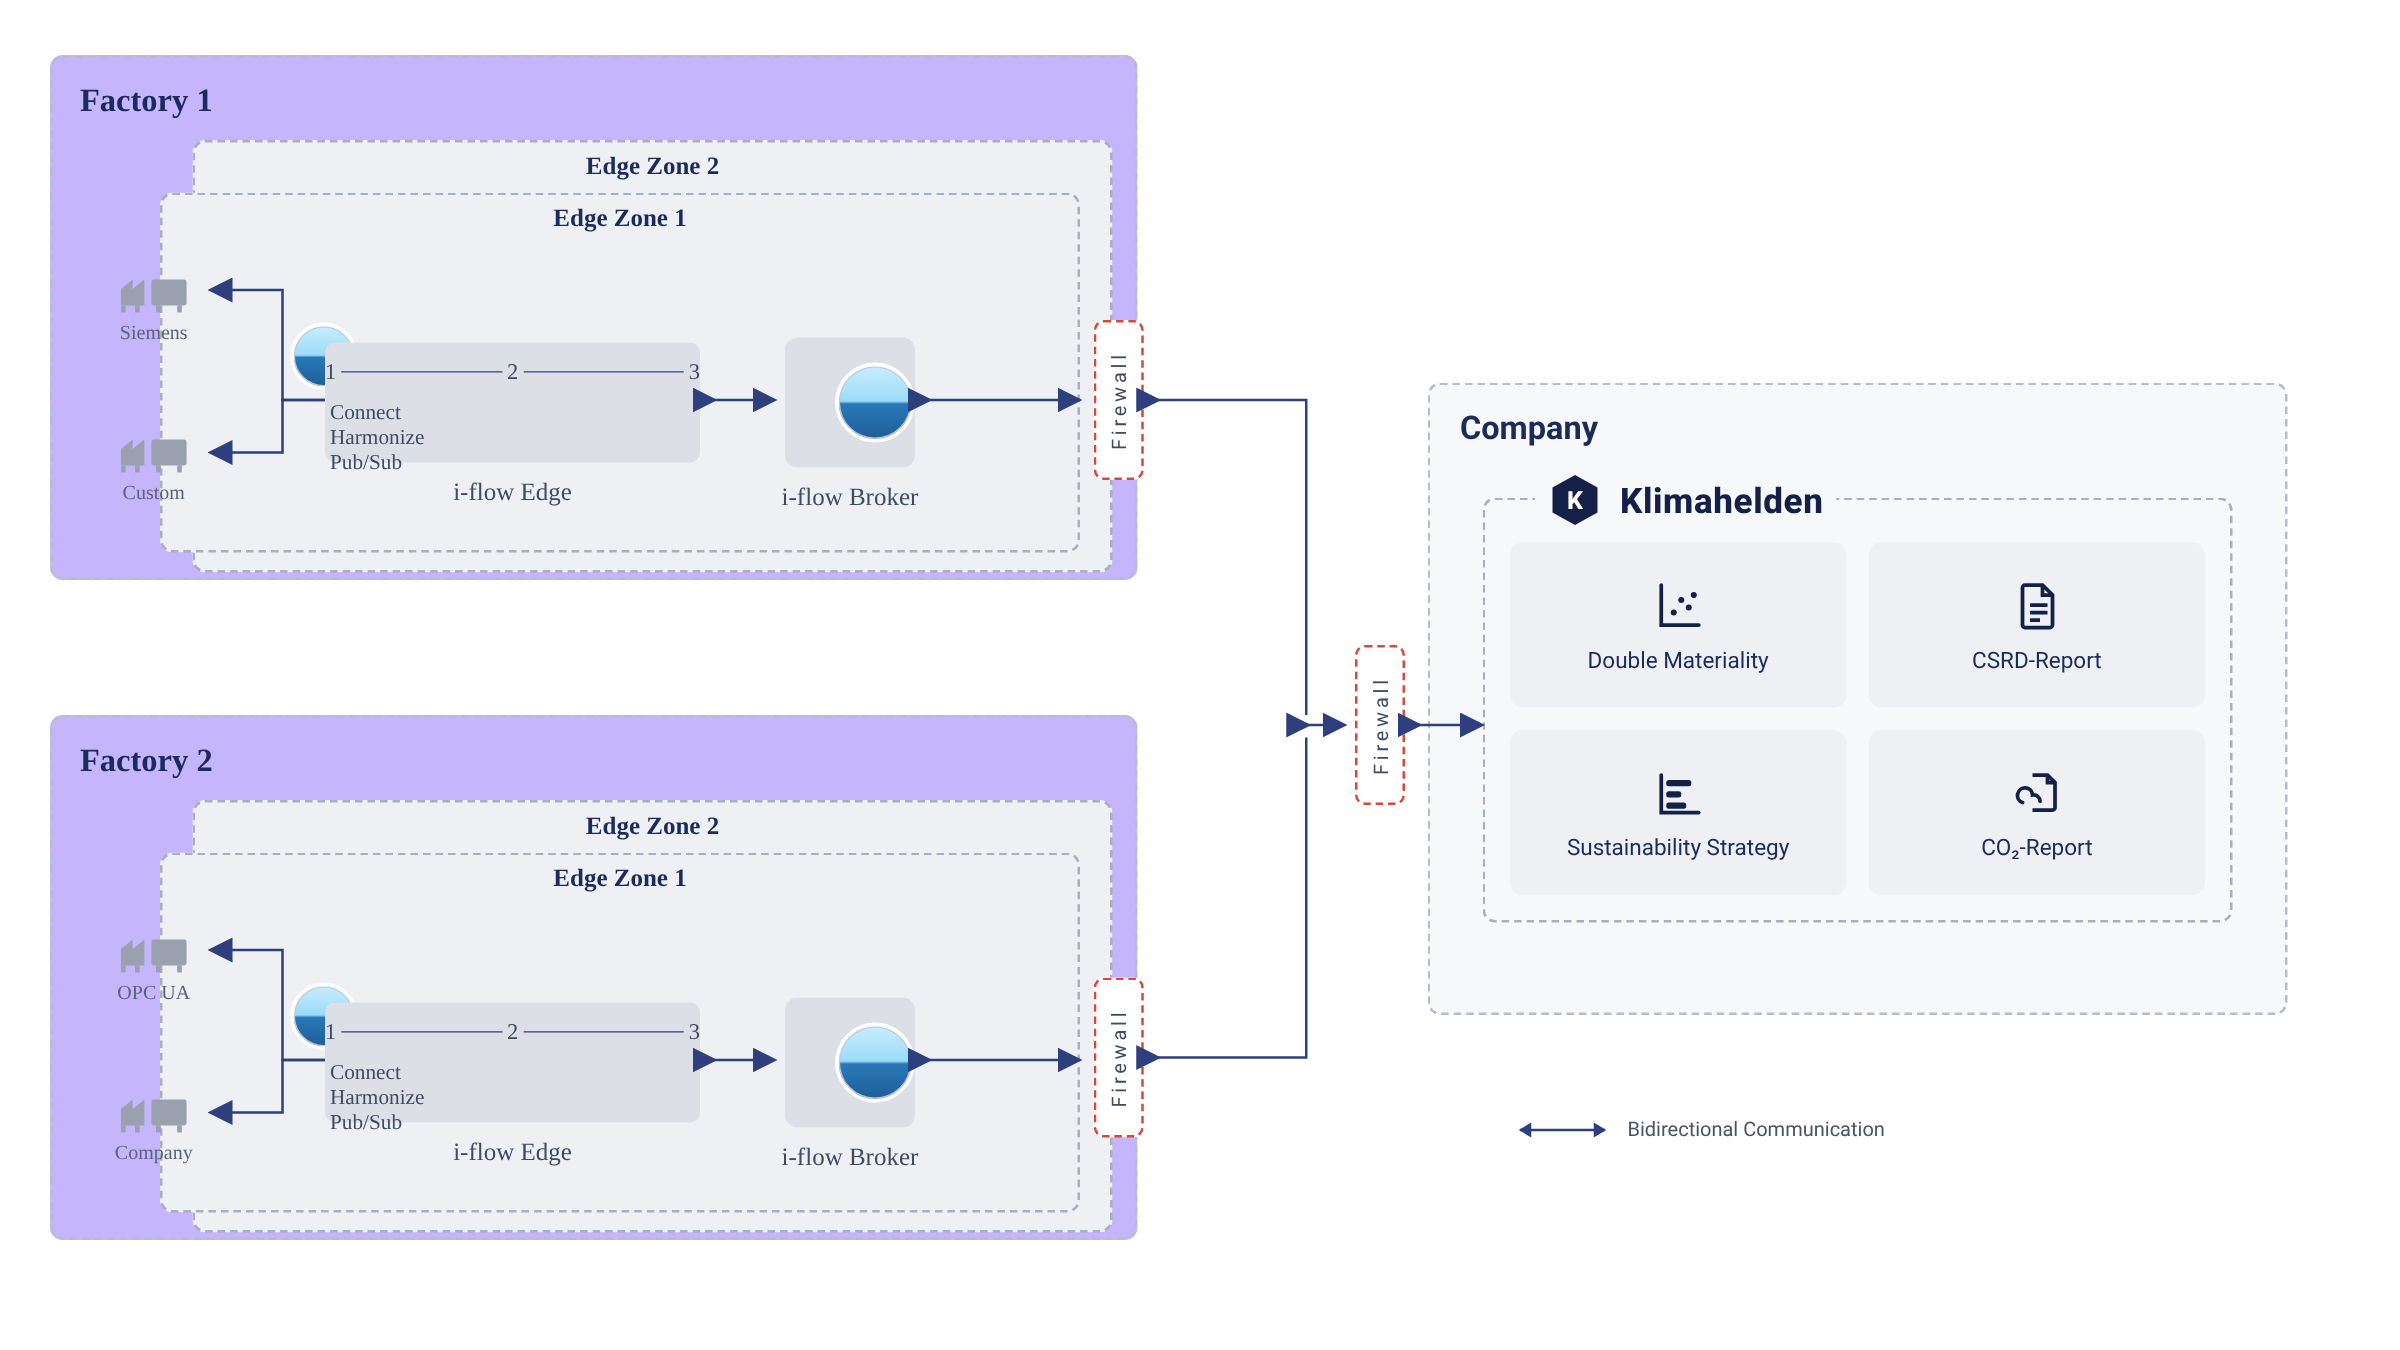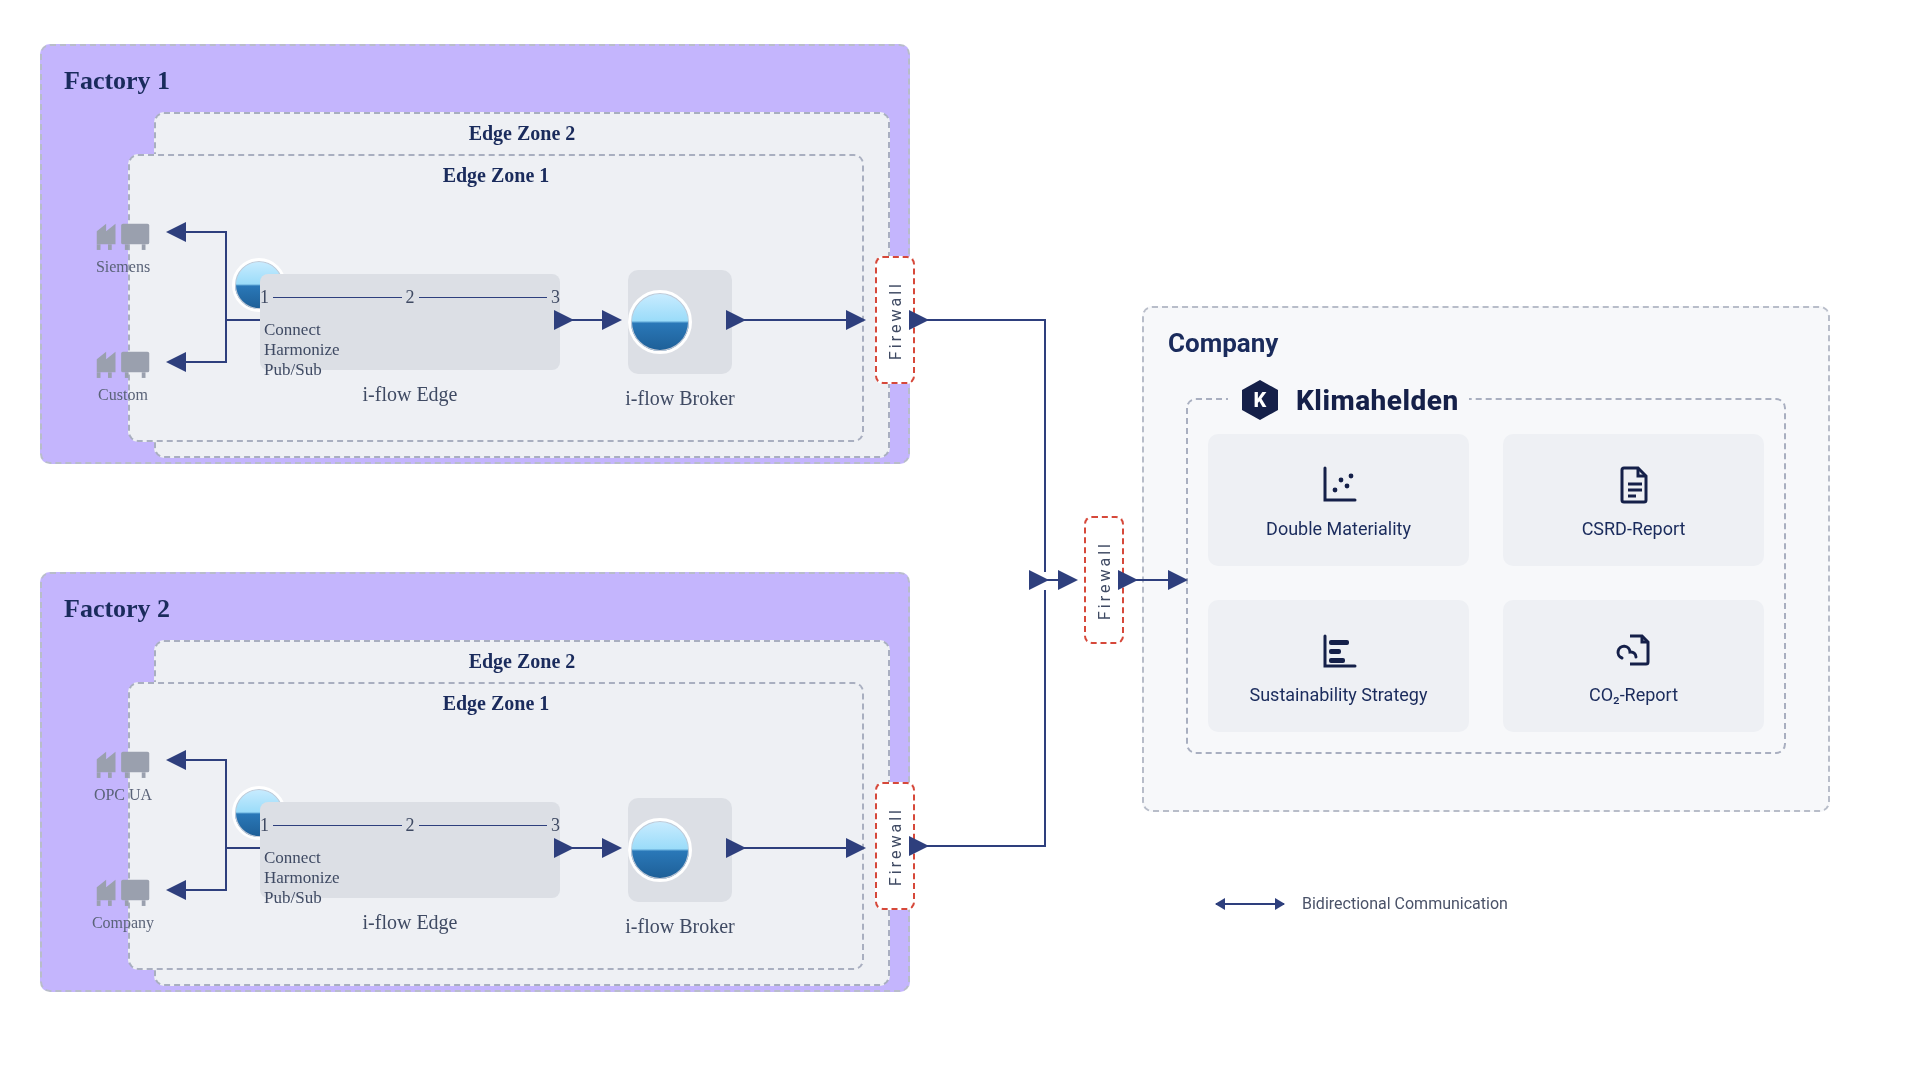--- a/index.html
+++ b/index.html
@@ -76,21 +76,21 @@
   }
   .edge-caption {
     position:absolute; left:0; right:0; bottom:-36px;
     text-align:center; font-size:20px; color:#3f4a63;
   }
 
   .broker-box {
     position:absolute;
     width: 104px; height: 104px;
     background:#dcdfe5; border-radius:10px;
-    display:flex; align-items:center; justify-content:flex-start;
+    display:flex; align-items:center; justify-content:flex-end;
   }
   .broker-caption {
     position:absolute; left:-20px; right:-20px; bottom:-36px;
     text-align:center; font-size:20px; color:#3f4a63;
   }
 
   .iflow-badge {
     width:54px; height:54px; border-radius:50%;
     background: linear-gradient(180deg,#c9ecff 0%, #9bdcf9 48%, #2a78b8 52%, #1e5f97 100%);
     border: 3px solid #ffffff;
@@ -123,21 +123,21 @@
   .klima-text { font-size:28px; font-weight:800; color:#152049; letter-spacing:.5px;}
 
   .dash-grid-wrap {
     margin: -18px 18px 0 18px;
     border:2px dashed #a9afc0; border-radius:10px;
     padding: 34px 20px 20px 20px;
     background:#f7f8fa;
     position: relative;
   }
   .dash-grid {
-    display:grid; grid-template-columns: 1fr 1fr; gap:34px;
+    display:grid; grid-template-columns: 1fr 1fr; gap:18px;
   }
   .dash-card {
     background:#eef0f4; border-radius:10px;
     height:132px;
     display:flex; flex-direction:column; align-items:center; justify-content:center;
     gap:12px;
   }
   .dash-card-label { font-size:18px; color:#1a2b5c; }
 
   .legend { position:absolute; display:flex; align-items:center; gap:18px; }

